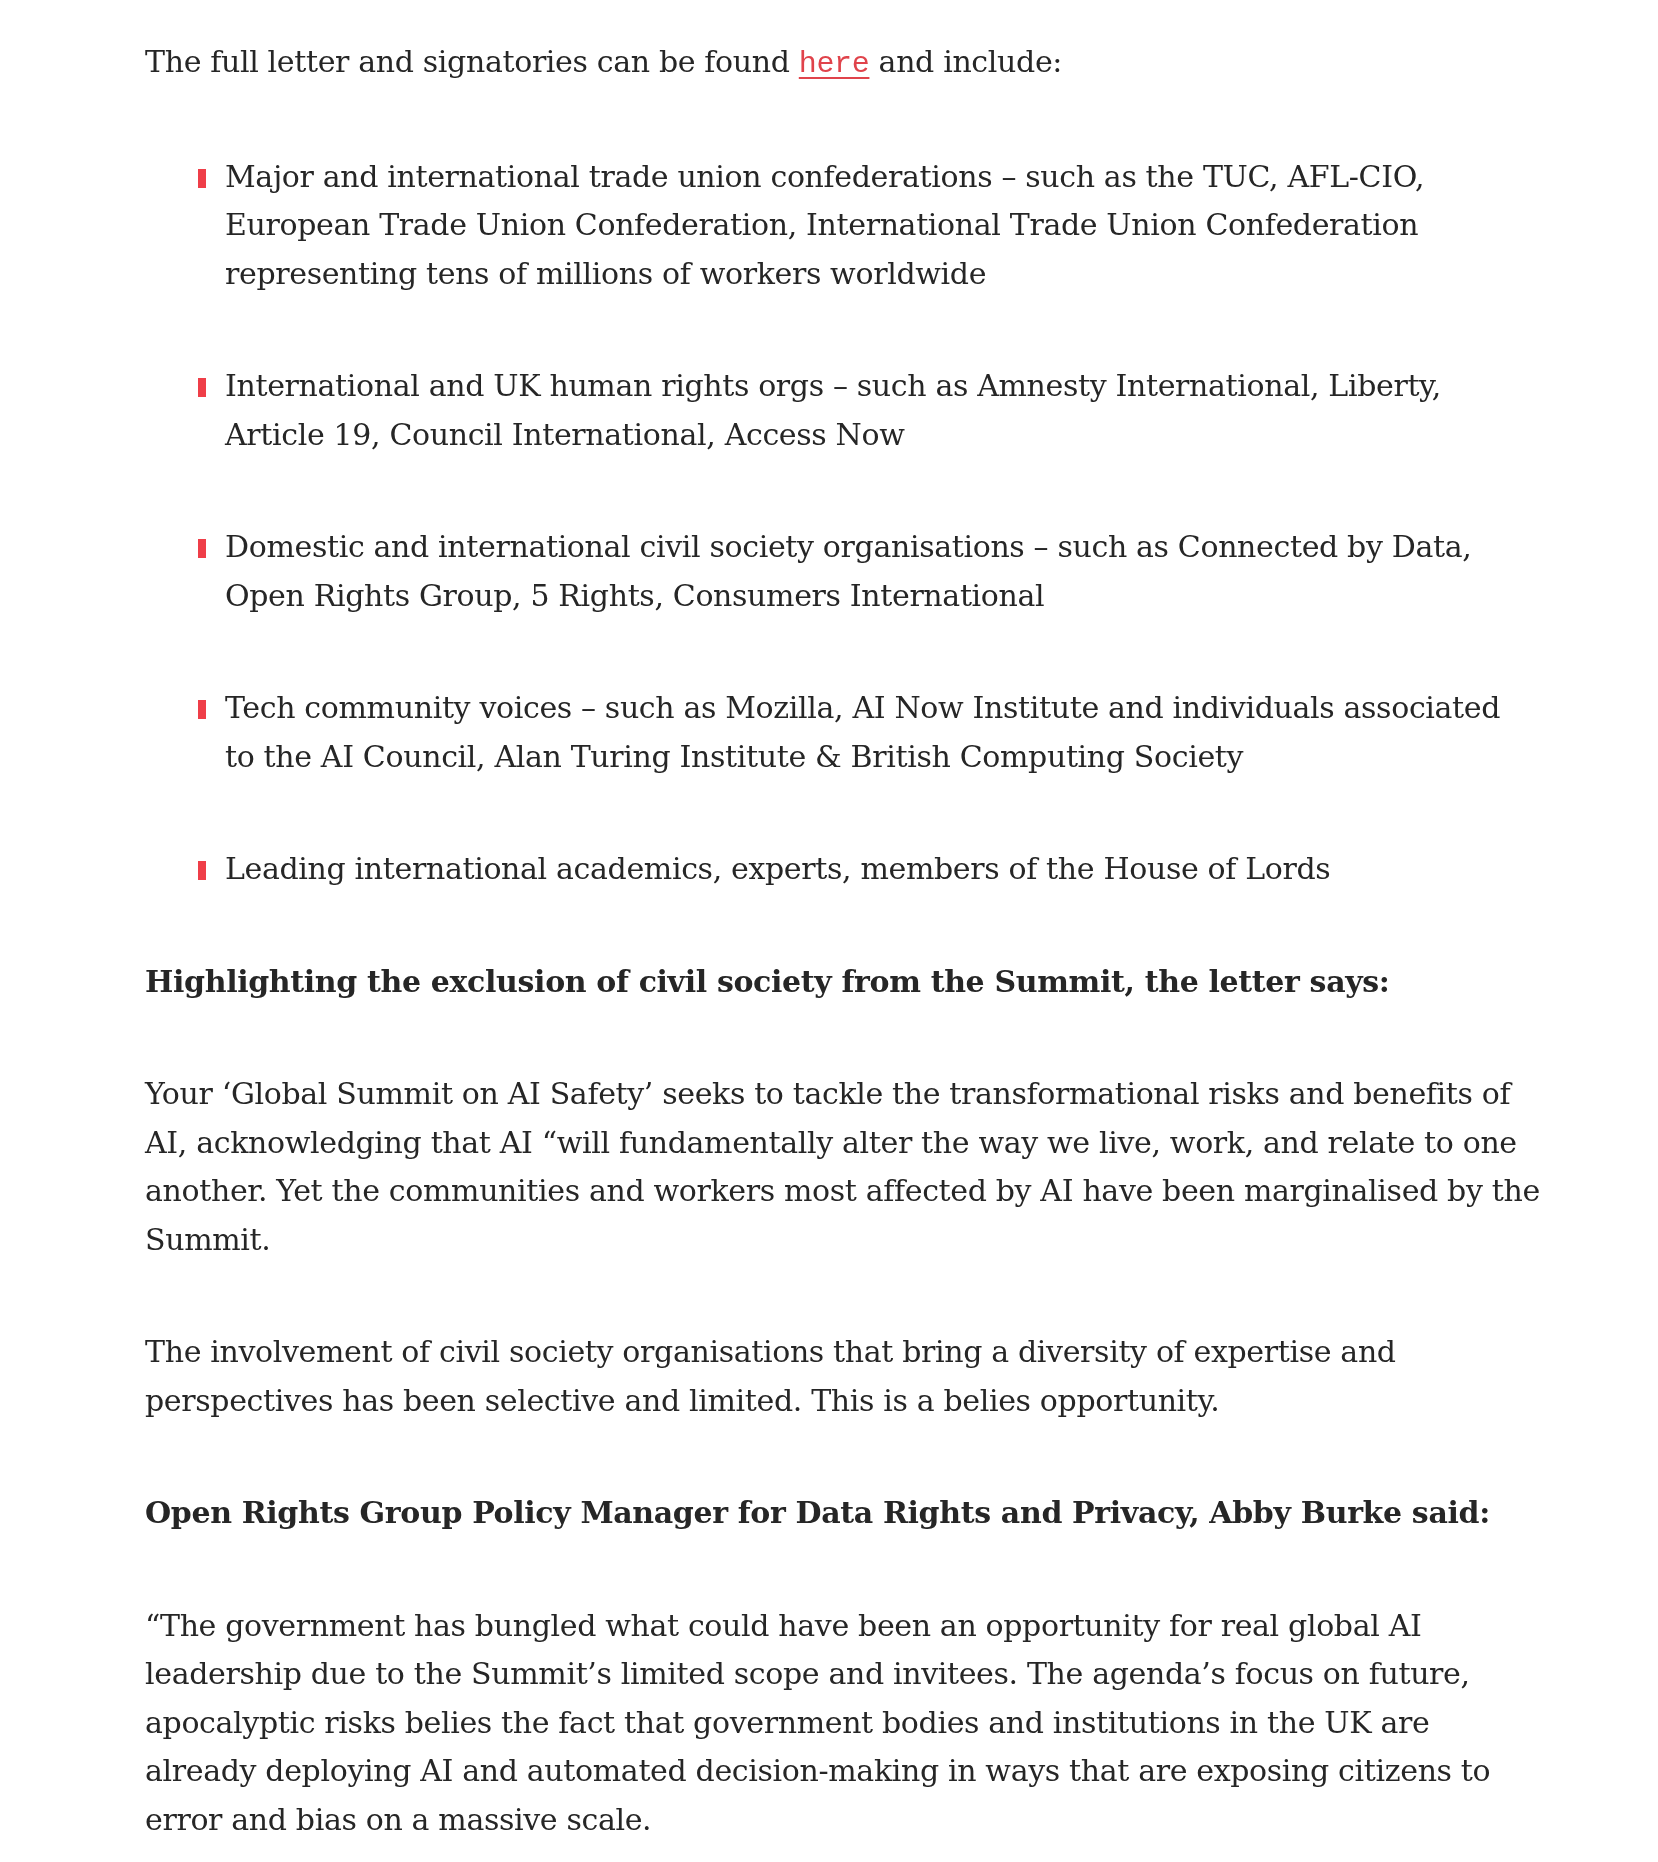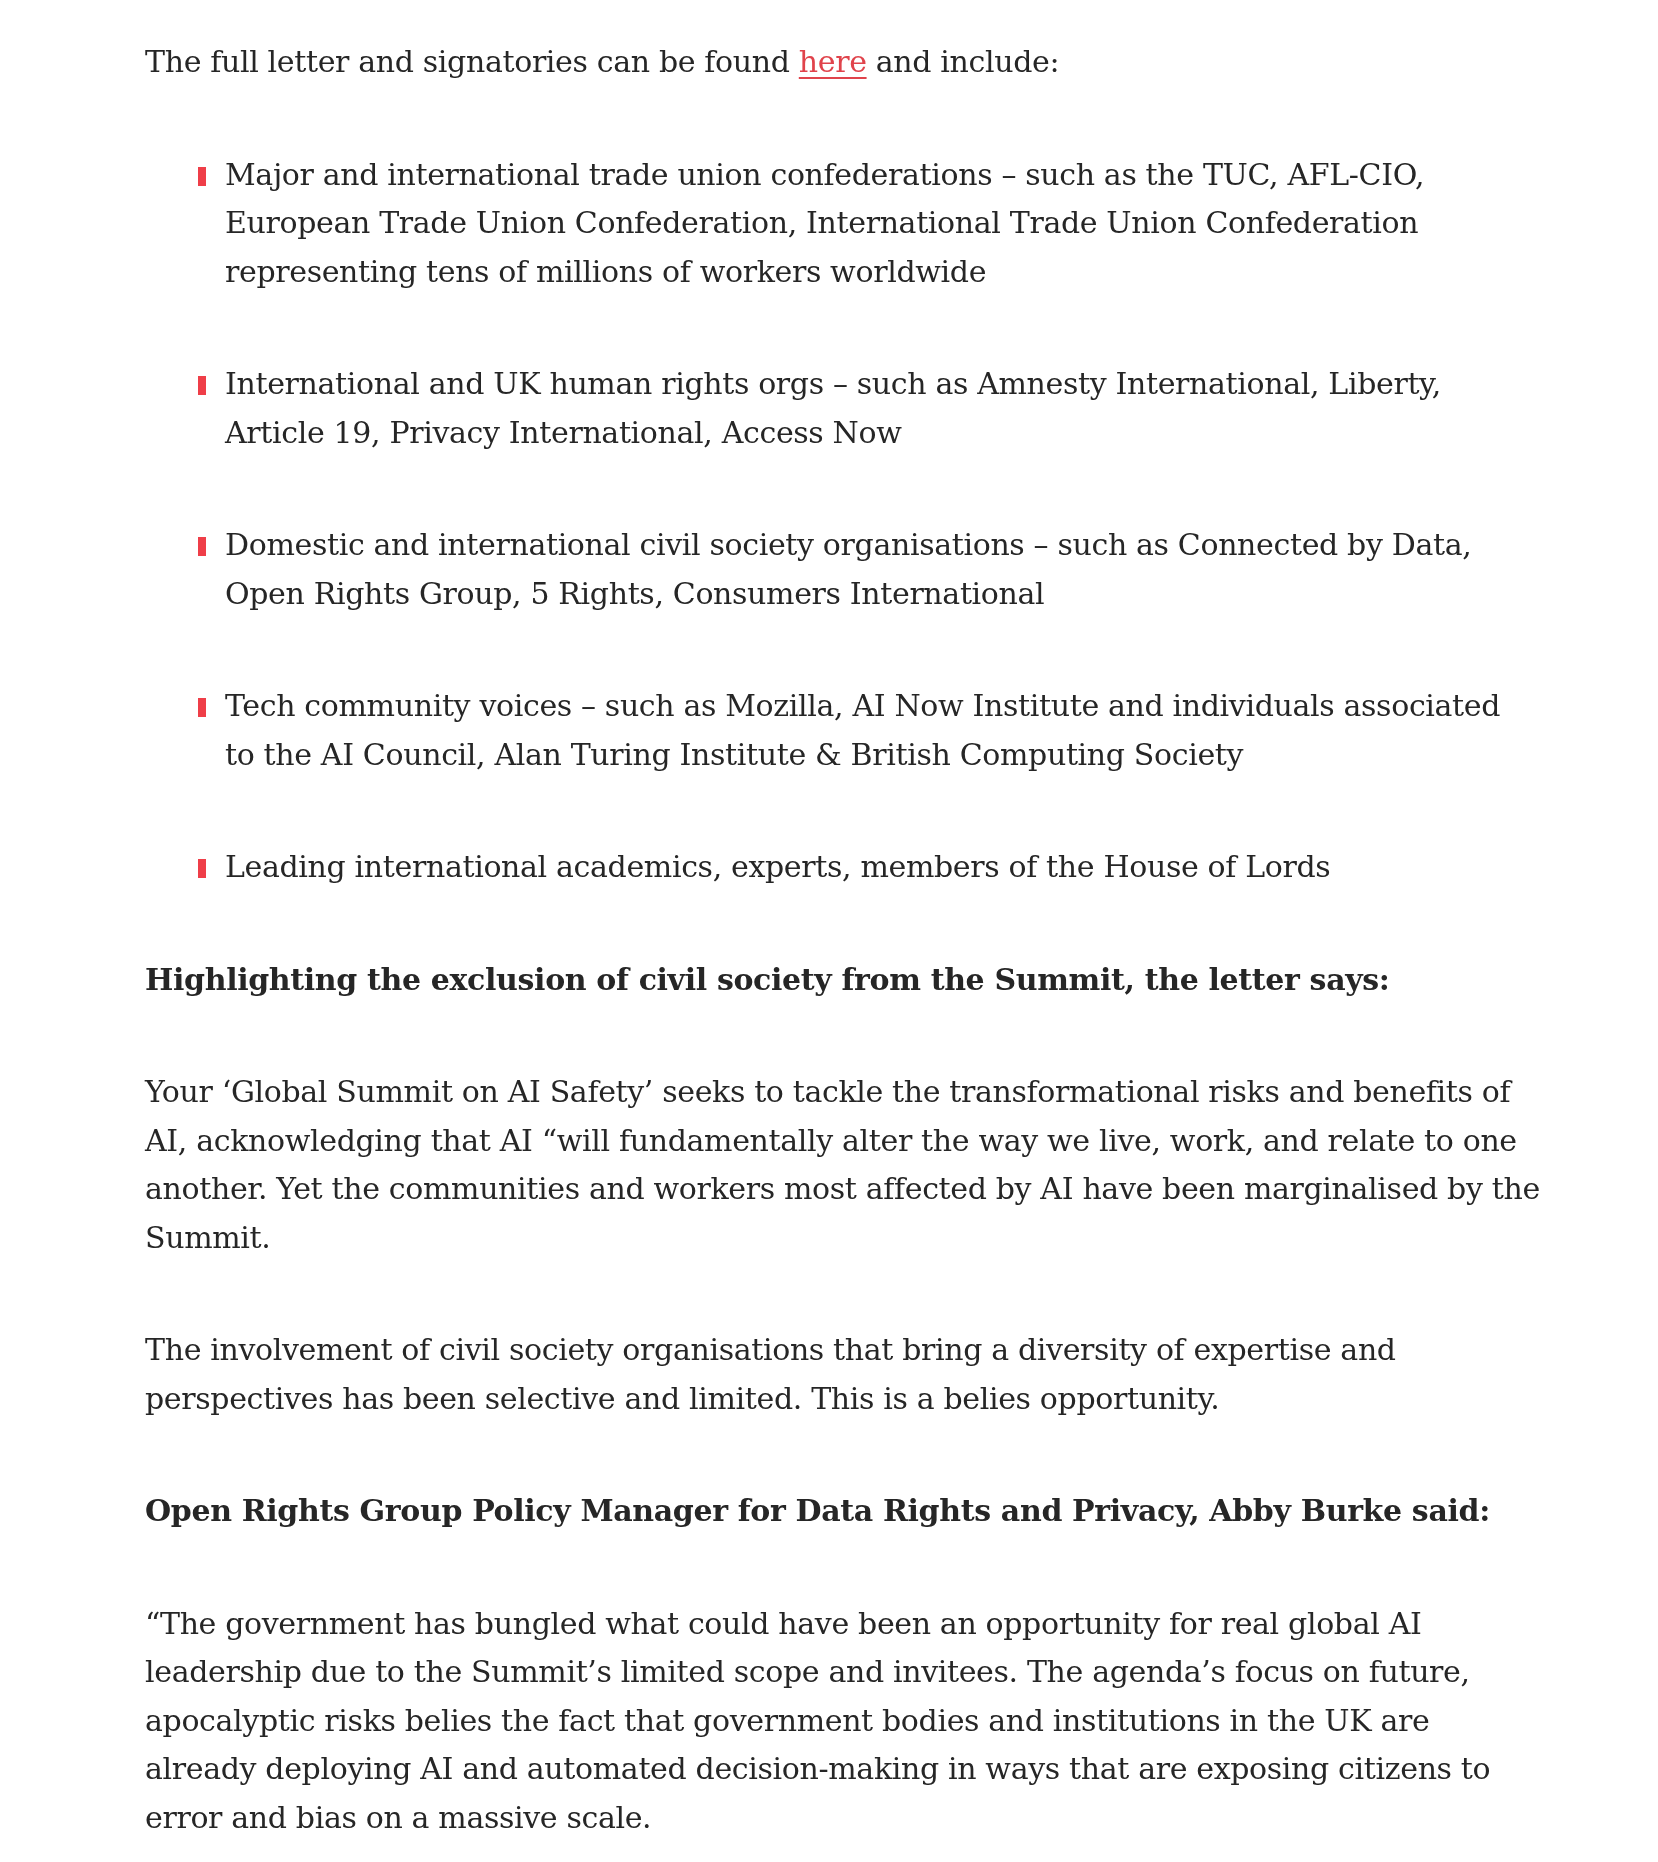--- a/index.html
+++ b/index.html
@@ -27,20 +27,21 @@
     margin: 0 0 64px 0;
   }
   .article p.bold {
     font-weight: bold;
   }
   .link {
     color: #e0434b;
     text-decoration: underline;
     text-underline-offset: 5px;
     text-decoration-thickness: 2px;
+    font-family: Liberation Mono, monospace;
   }
   ul.signatories {
     list-style: none;
     margin: 64px 14px 64px 0;
     padding: 0 0 0 80px;
   }
   ul.signatories li {
     position: relative;
     margin: 0 0 64px 0;
   }
@@ -63,21 +64,21 @@
 
   <p><span>The full letter and signatories can be found </span><a class="link" href="#">here</a><span> and include:</span></p>
 
   <ul class="signatories">
     <li>
       <span class="bullet"></span>
       <span>Major and international trade union confederations – such as the TUC, AFL-CIO, European Trade Union Confederation, International Trade Union Confederation representing tens of millions of workers worldwide</span>
     </li>
     <li>
       <span class="bullet"></span>
-      <span>International and UK human rights orgs – such as Amnesty International, Liberty, Article 19, Privacy International, Access Now</span>
+      <span>International and UK human rights orgs – such as Amnesty International, Liberty, Article 19, Council International, Access Now</span>
     </li>
     <li>
       <span class="bullet"></span>
       <span>Domestic and international civil society organisations – such as Connected by Data, Open Rights Group, 5 Rights, Consumers International</span>
     </li>
     <li>
       <span class="bullet"></span>
       <span>Tech community voices – such as Mozilla, AI Now Institute and individuals associated to the AI Council, Alan Turing Institute &amp; British Computing Society</span>
     </li>
     <li>

